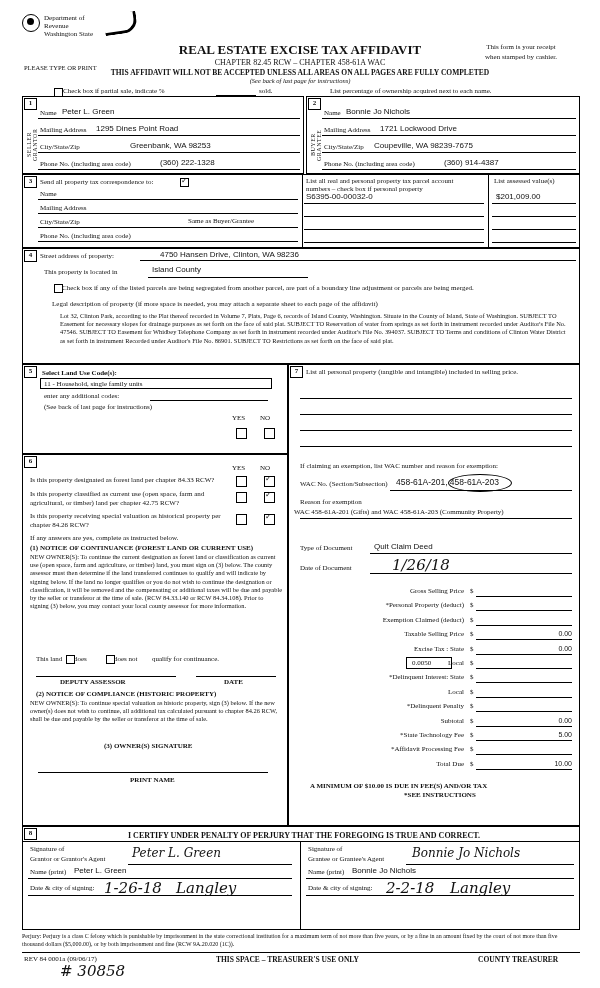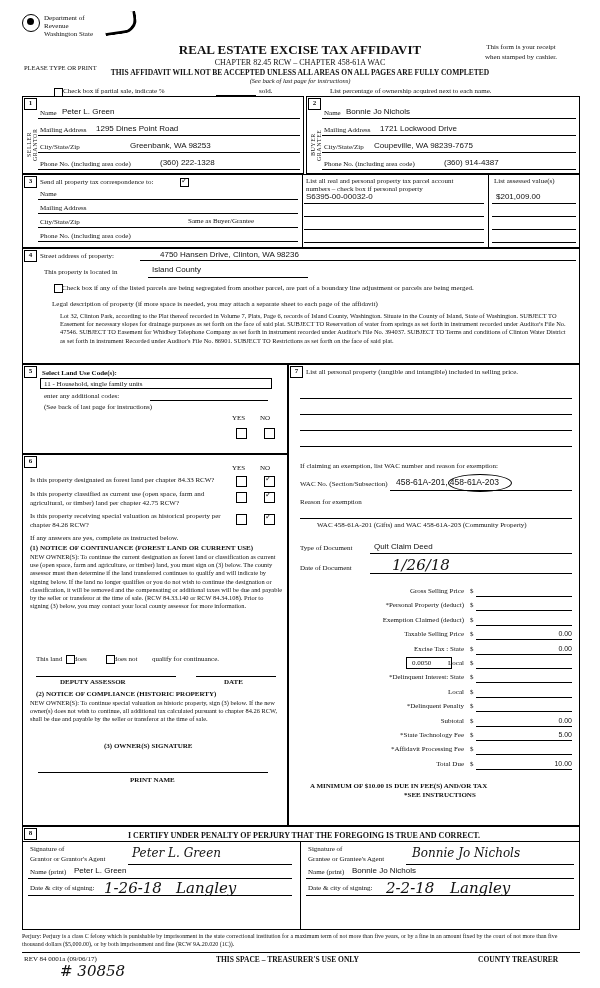--- a/index.html
+++ b/index.html
@@ -216,21 +216,21 @@
   <div class="uline" style="left:300px;top:430px;width:272px;"></div>
   <div class="uline" style="left:300px;top:446px;width:272px;"></div>
 
   <div class="lbl" style="left:300px;top:462px;width:272px;">If claiming an exemption, list WAC number and reason for exemption:</div>
   <div class="lbl" style="left:300px;top:480px;">WAC No. (Section/Subsection)</div>
   <div class="val" style="left:396px;top:477px;font-size:8.5px;">458-61A-201, 458-61A-203</div>
   <div class="ellipse" style="left:448px;top:474px;width:62px;height:16px;"></div>
   <div class="uline" style="left:390px;top:490px;width:182px;"></div>
 
   <div class="lbl" style="left:300px;top:498px;">Reason for exemption</div>
-  <div class="lbl" style="left:317px;top:508px;width:272px;margin-top:13px;">WAC 458-61A-201 (Gifts) and WAC 458-61A-203 (Community Property)</div>
+  <div class="lbl" style="left:294px;top:508px;width:272px;">WAC 458-61A-201 (Gifts) and WAC 458-61A-203 (Community Property)</div>
   <div class="uline" style="left:300px;top:518px;width:272px;"></div>
 
   <div class="lbl" style="left:300px;top:544px;">Type of Document</div>
   <div class="val" style="left:374px;top:542px;">Quit Claim Deed</div>
   <div class="uline" style="left:370px;top:553px;width:202px;"></div>
 
   <div class="lbl" style="left:300px;top:564px;">Date of Document</div>
   <div class="handsm" style="position:absolute;left:392px;top:556px;">1/26/18</div>
   <div class="uline" style="left:370px;top:573px;width:202px;"></div>
 

